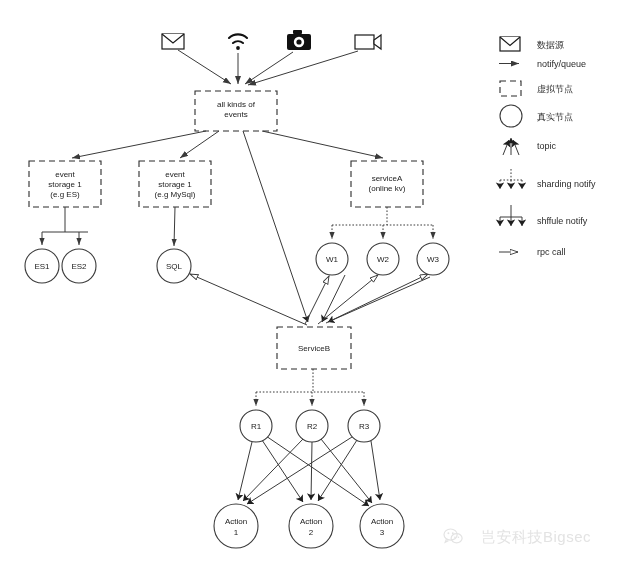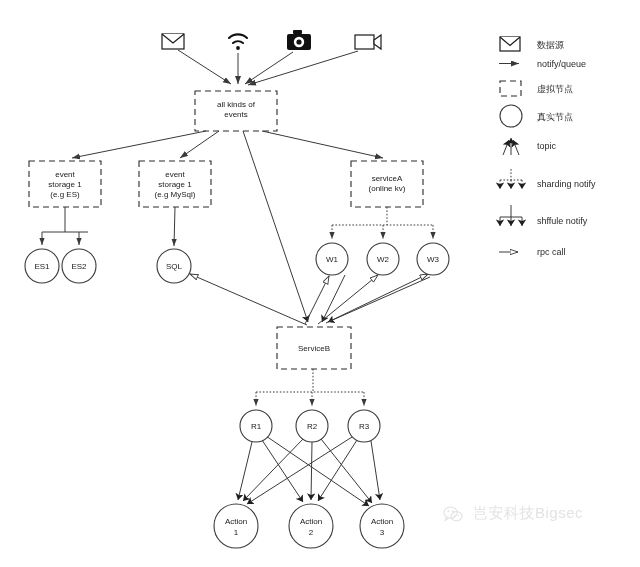--- a/index.html
+++ b/index.html
@@ -17,22 +17,22 @@
     font-size:9px;fill:#2b2b2b;
     font-family:"Liberation Sans","DejaVu Sans",sans-serif;
   }
   .dashed-box{fill:#ffffff;stroke:#2b2b2b;stroke-width:1.1;stroke-dasharray:6 4;}
   .circle-node{fill:#ffffff;stroke:#3a3a3a;stroke-width:1.1;}
   .edge{stroke:#3a3a3a;stroke-width:1;fill:none;}
   .edge-dotted{stroke:#3a3a3a;stroke-width:1;fill:none;stroke-dasharray:1.6 1.8;}
   .icon-stroke{fill:#ffffff;stroke:#1a1a1a;stroke-width:1.2;}
   .icon-solid{fill:#111111;}
   #watermark{
-    position:absolute;left:443px;top:504px;
-    display:flex;align-items:flex-end;gap:10px;
+    position:absolute;left:443px;top:528px;
+    display:flex;align-items:flex-start;gap:18px;
     color:#e3e3e3;font-size:15px;letter-spacing:.5px;
     font-family:"Liberation Sans","DejaVu Sans",sans-serif;
     user-select:none;
   }
 </style>
 </head>
 <body>
 
 <svg id="diagram" viewBox="0 0 640 567">
   <defs>

